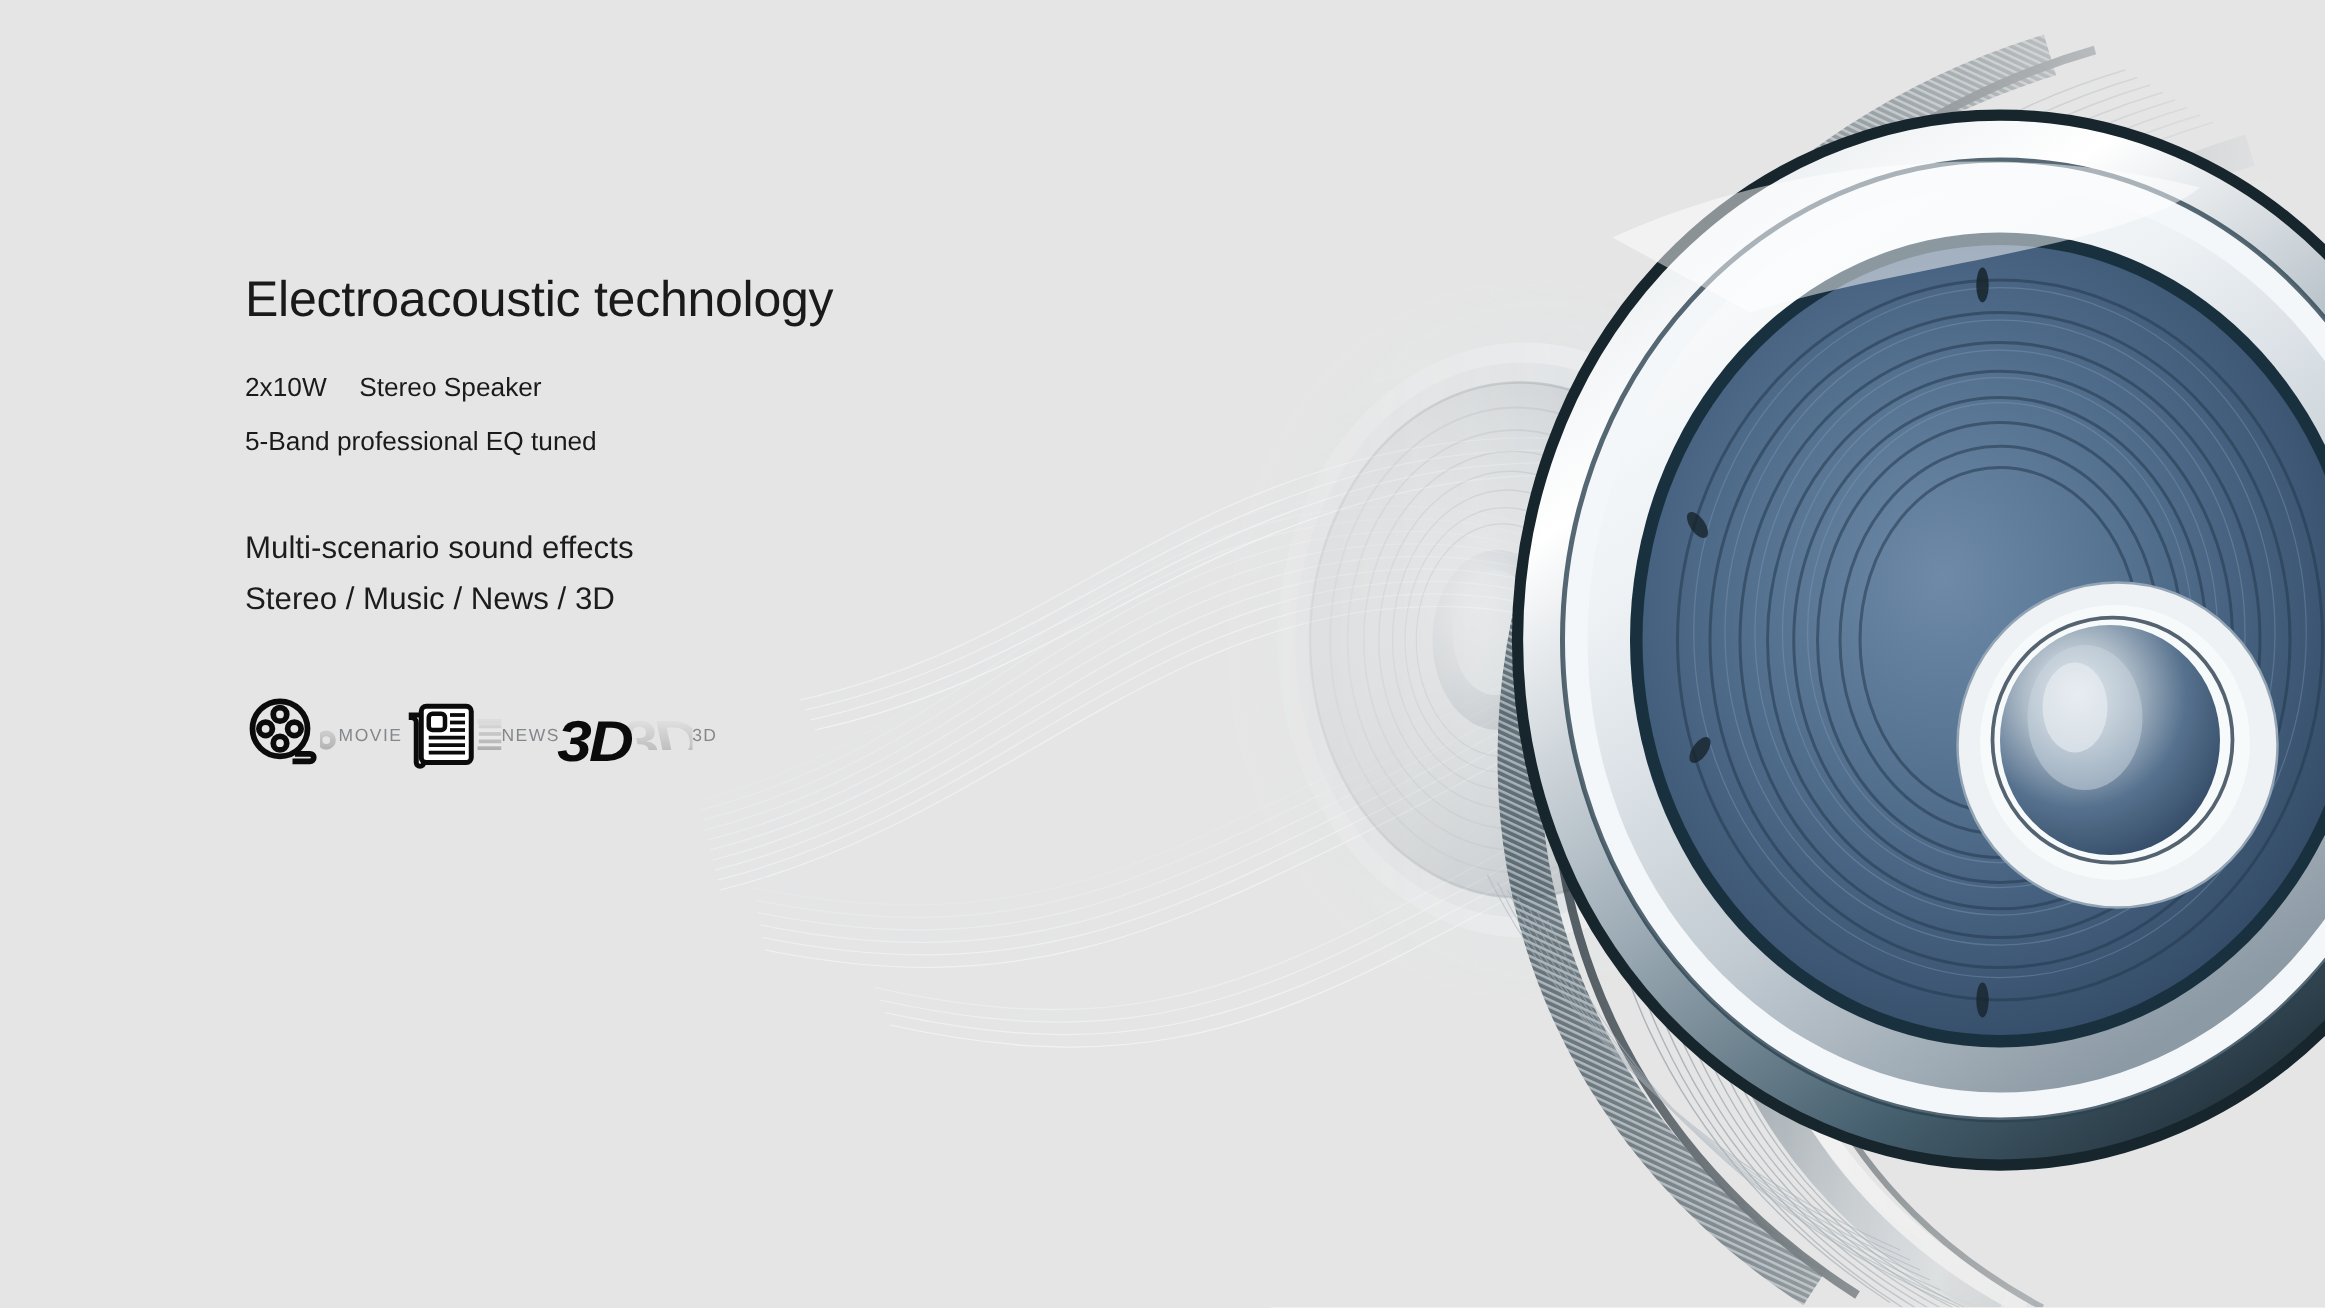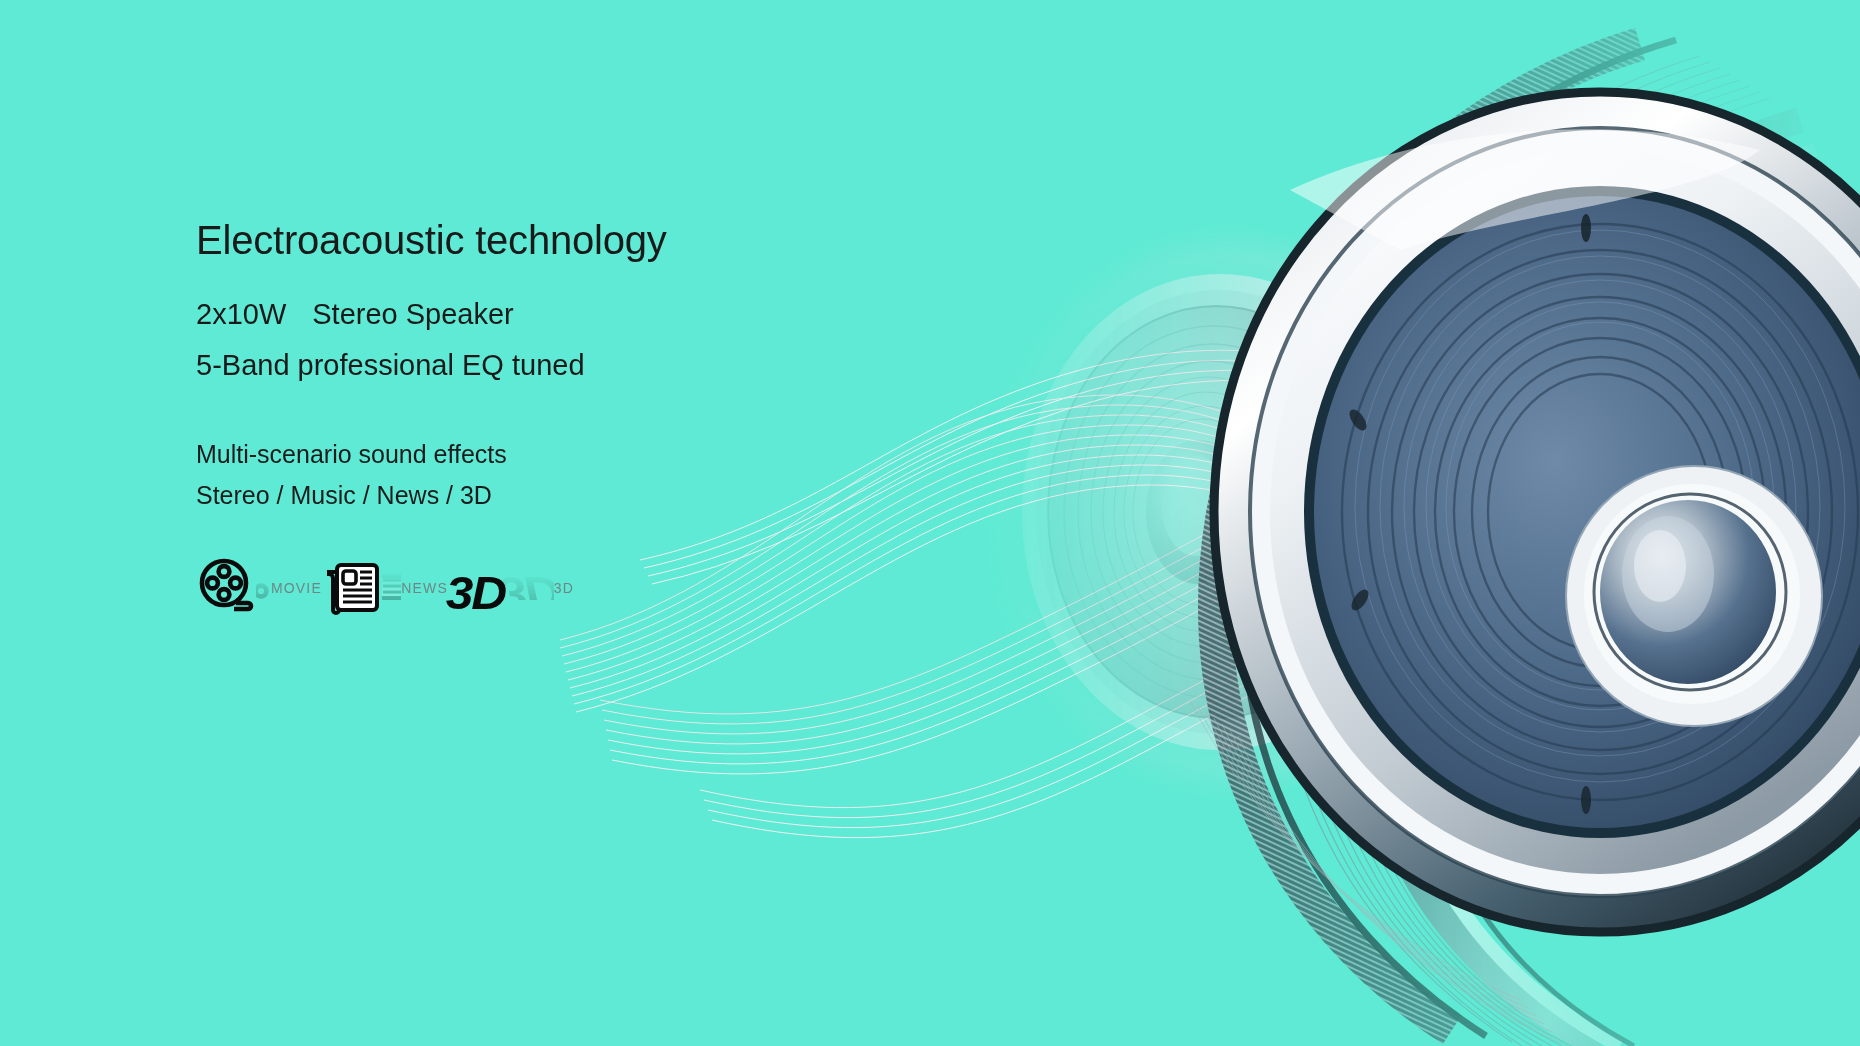--- a/index.html
+++ b/index.html
@@ -3,35 +3,35 @@
 <meta charset="utf-8">
 <style>
   html,body{margin:0;padding:0;}
   body{
     width:1860px;height:1046px;
     background:#ffffff;
     font-family:"Liberation Sans", sans-serif;
     overflow:hidden;
     position:relative;
   }
-  .stage{position:absolute;inset:0;overflow:hidden;background:#5eead4;}
+  .stage{position:absolute;inset:0;overflow:hidden;background:#e5e5e5;}
 
   
   .art{position:absolute;inset:0;pointer-events:none;}
   .art svg{position:absolute;top:0;left:0;width:1860px;height:1046px;display:block;}
 
   
   .copy{position:absolute;left:196px;top:218px;width:760px;}
   .headline{
     font-size:40px;font-weight:400;color:#1a1a1a;
     letter-spacing:-0.2px;line-height:1.1;margin:0 0 38px 0;
     white-space:nowrap;
   }
   .sub{
-    font-size:29px;font-weight:400;color:#1a1a1a;
+    font-size:21px;font-weight:400;color:#1a1a1a;
     line-height:1.0;margin:0 0 22px 0;white-space:nowrap;
   }
   .sub .gap{display:inline-block;width:26px;}
   .spacer{height:40px;}
   .body-line{
     font-size:25px;font-weight:400;color:#1c1c1c;
     line-height:1.0;margin:0 0 16px 0;white-space:nowrap;
   }
 
   

